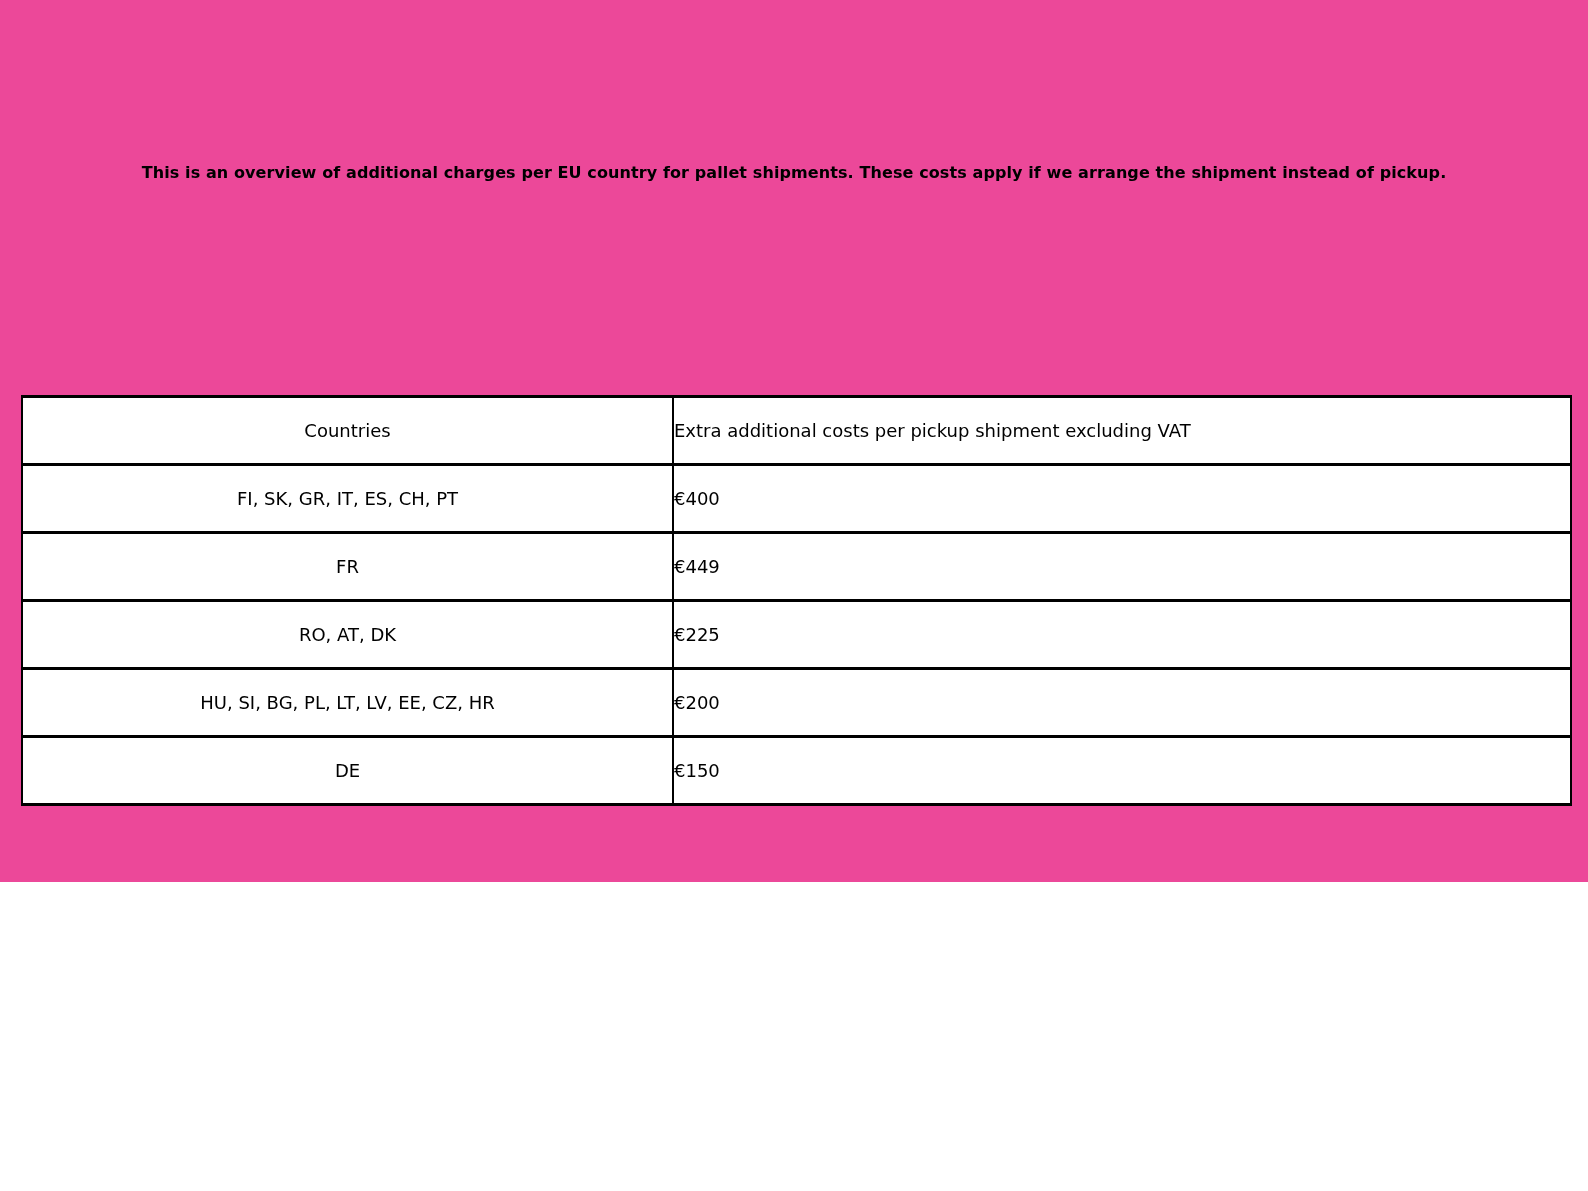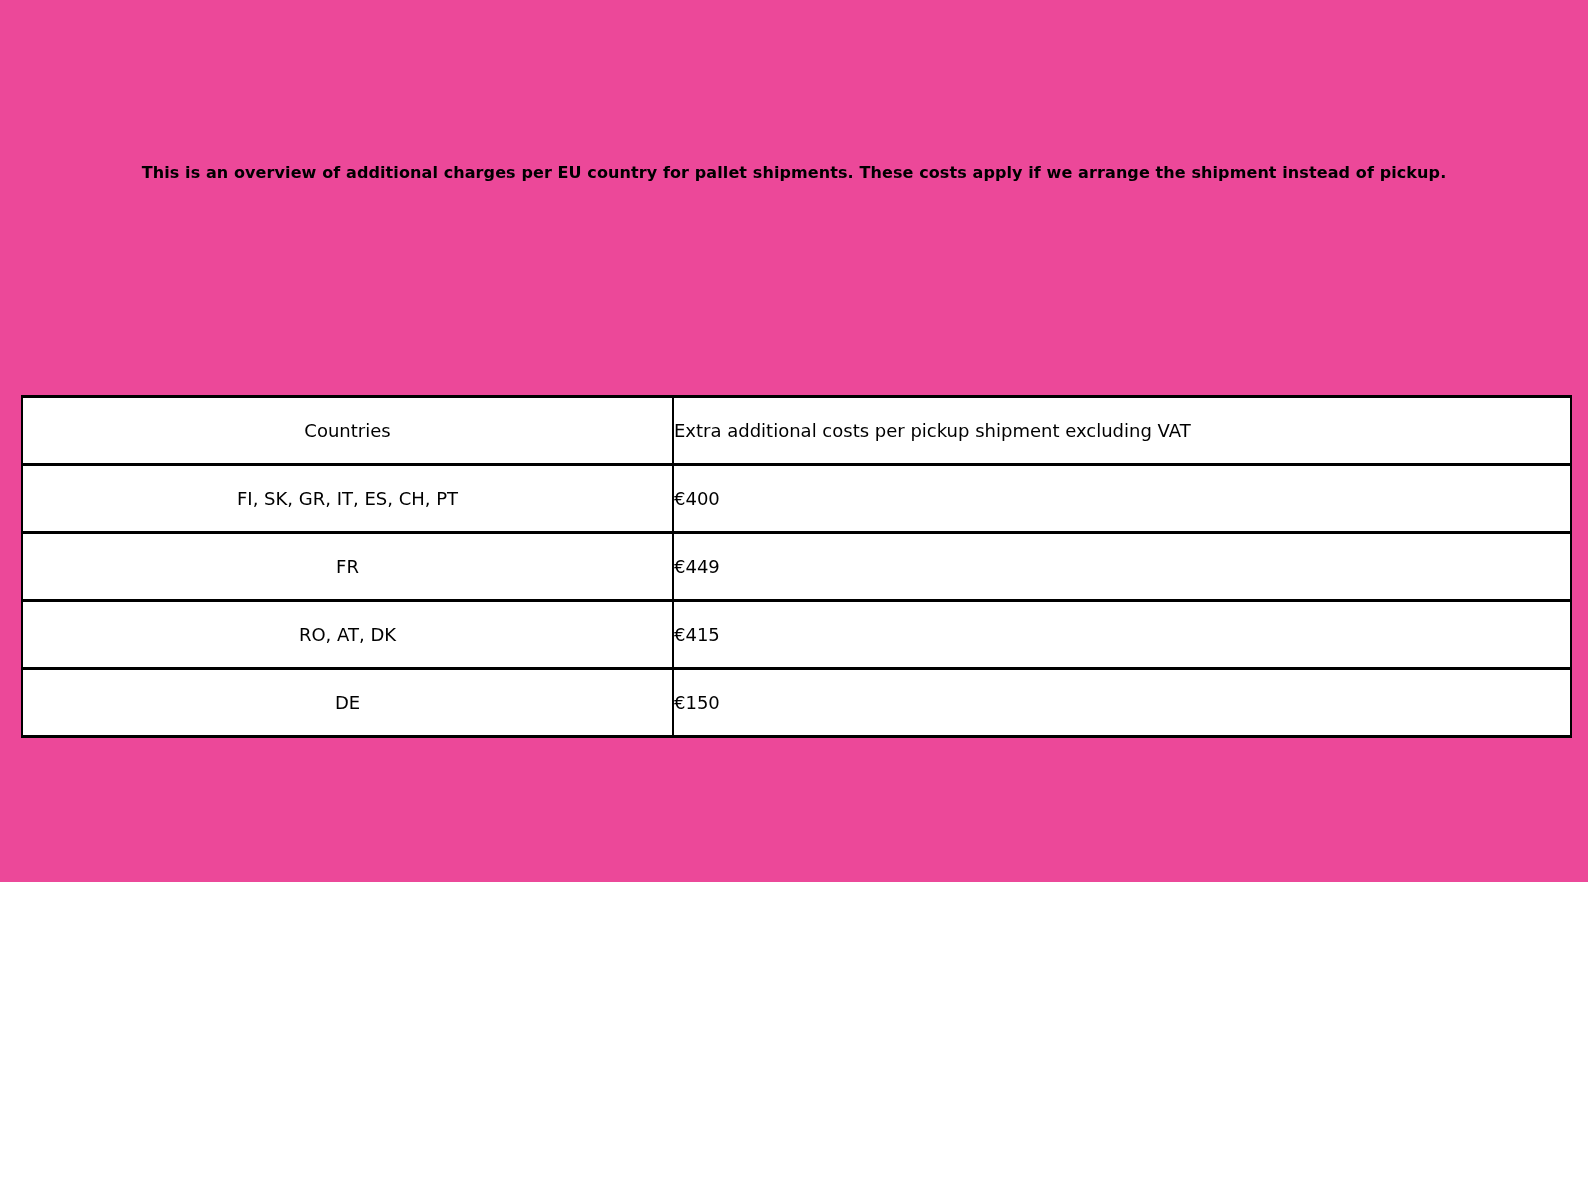--- a/index.html
+++ b/index.html
@@ -91,21 +91,25 @@
       <tr>
         <td class="td-countries">FI, SK, GR, IT, ES, CH, PT</td>
         <td class="td-cost">€400</td>
       </tr>
       <tr>
         <td class="td-countries">FR</td>
         <td class="td-cost">€449</td>
       </tr>
       <tr>
         <td class="td-countries">RO, AT, DK</td>
-        <td class="td-cost">€415</td>
+        <td class="td-cost">€225</td>
+      </tr>
+      <tr>
+        <td class="td-countries">HU, SI, BG, PL, LT, LV, EE, CZ, HR</td>
+        <td class="td-cost">€200</td>
       </tr>
       <tr>
         <td class="td-countries">DE</td>
         <td class="td-cost">€150</td>
       </tr>
     </tbody>
   </table>
 
 </div>
 

